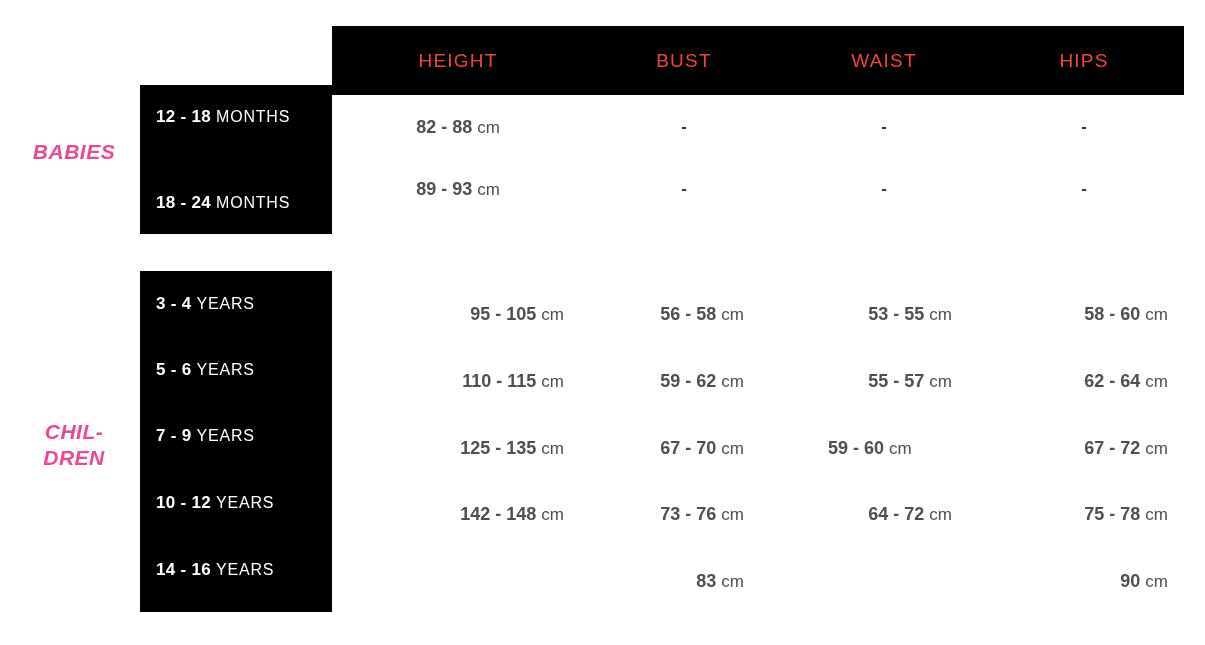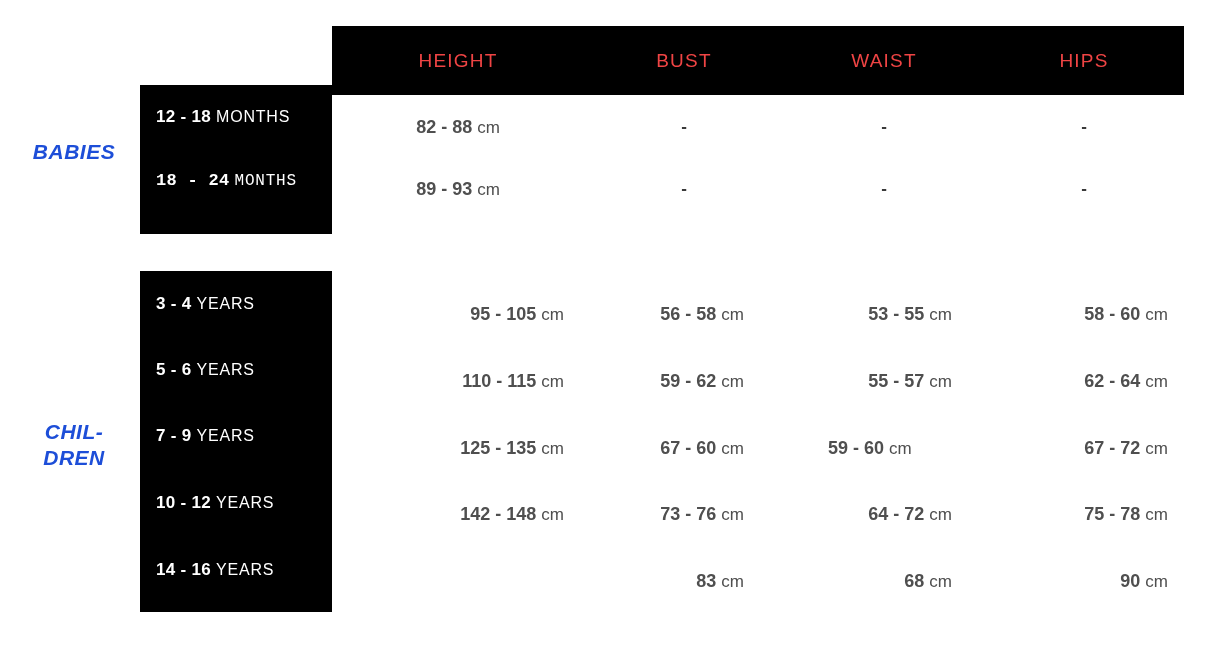--- a/index.html
+++ b/index.html
@@ -42,21 +42,21 @@
     text-align: center;
     font-weight: 400;
   }
 
   
   .group-label {
     position: absolute;
     font-style: italic;
     font-weight: bold;
     font-size: 21px;
-    color: #1d4ed8;
+    color: #ec4899;
     letter-spacing: 0.5px;
     text-align: center;
     line-height: 26px;
   }
   #group-label-babies {
     left: 10px;
     top: 139px;
     width: 128px;
   }
   #group-label-children {
@@ -137,21 +137,21 @@
     <div class="hcell" style="left:452px;width:200px;">WAIST</div>
     <div class="hcell" style="left:652px;width:200px;">HIPS</div>
   </div>
 
   <div class="group-label" id="group-label-babies">BABIES</div>
 
   <div class="size-col" id="babies-size-col">
     <div class="size-cell" style="top:22px;">
       <span class="num">12 - 18</span><span class="unit">MONTHS</span>
     </div>
-    <div class="size-cell" style="top:86px;font-family:Liberation Mono, monospace;">
+    <div class="size-cell" style="top:108px;">
       <span class="num">18 - 24</span><span class="unit">MONTHS</span>
     </div>
   </div>
 
   <div class="meas" style="left:332px;top:116px;width:252px;text-align:center;">
     <span class="v">82 - 88</span><span class="u">cm</span>
   </div>
   <div class="meas dash" style="left:584px;top:116px;width:200px;text-align:center;">-</div>
   <div class="meas dash" style="left:784px;top:116px;width:200px;text-align:center;">-</div>
   <div class="meas dash" style="left:984px;top:116px;width:200px;text-align:center;">-</div>
@@ -209,21 +209,21 @@
     <span class="v">55 - 57</span><span class="u">cm</span>
   </div>
   <div class="meas" style="left:984px;top:370px;width:184px;text-align:right;">
     <span class="v">62 - 64</span><span class="u">cm</span>
   </div>
 
   <div class="meas" style="left:332px;top:437px;width:232px;text-align:right;">
     <span class="v">125 - 135</span><span class="u">cm</span>
   </div>
   <div class="meas" style="left:584px;top:437px;width:160px;text-align:right;">
-    <span class="v">67 - 60</span><span class="u">cm</span>
+    <span class="v">67 - 70</span><span class="u">cm</span>
   </div>
   <div class="meas" style="left:828px;top:437px;width:168px;text-align:left;">
     <span class="v">59 - 60</span><span class="u">cm</span>
   </div>
   <div class="meas" style="left:984px;top:437px;width:184px;text-align:right;">
     <span class="v">67 - 72</span><span class="u">cm</span>
   </div>
 
   <div class="meas" style="left:332px;top:503px;width:232px;text-align:right;">
     <span class="v">142 - 148</span><span class="u">cm</span>
@@ -234,20 +234,17 @@
   <div class="meas" style="left:784px;top:503px;width:168px;text-align:right;">
     <span class="v">64 - 72</span><span class="u">cm</span>
   </div>
   <div class="meas" style="left:984px;top:503px;width:184px;text-align:right;">
     <span class="v">75 - 78</span><span class="u">cm</span>
   </div>
 
   <div class="meas" style="left:584px;top:570px;width:160px;text-align:right;">
     <span class="v">83</span><span class="u">cm</span>
   </div>
-  <div class="meas" style="left:784px;top:570px;width:168px;text-align:right;">
-    <span class="v">68</span><span class="u">cm</span>
-  </div>
   <div class="meas" style="left:984px;top:570px;width:184px;text-align:right;">
     <span class="v">90</span><span class="u">cm</span>
   </div>
 
 </div>
 
 </body></html>

